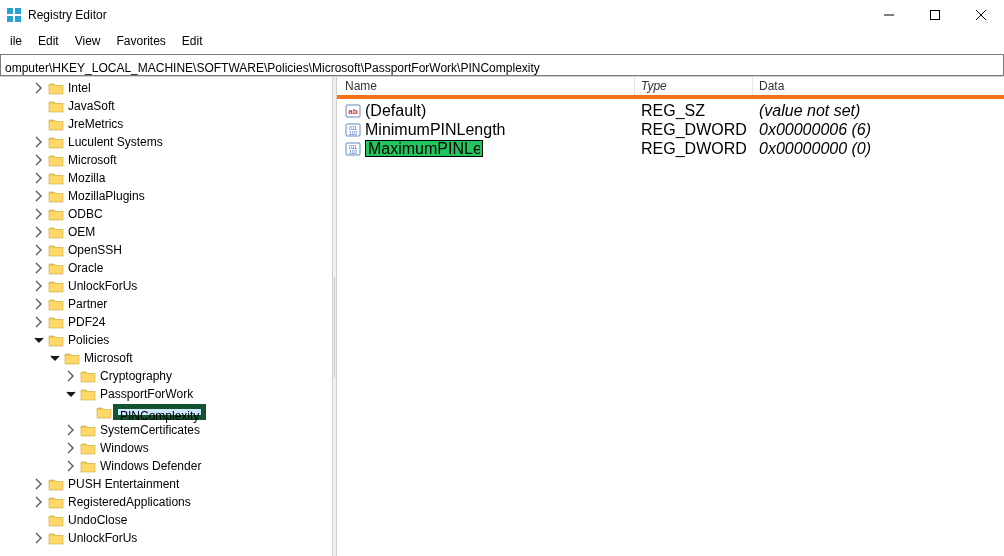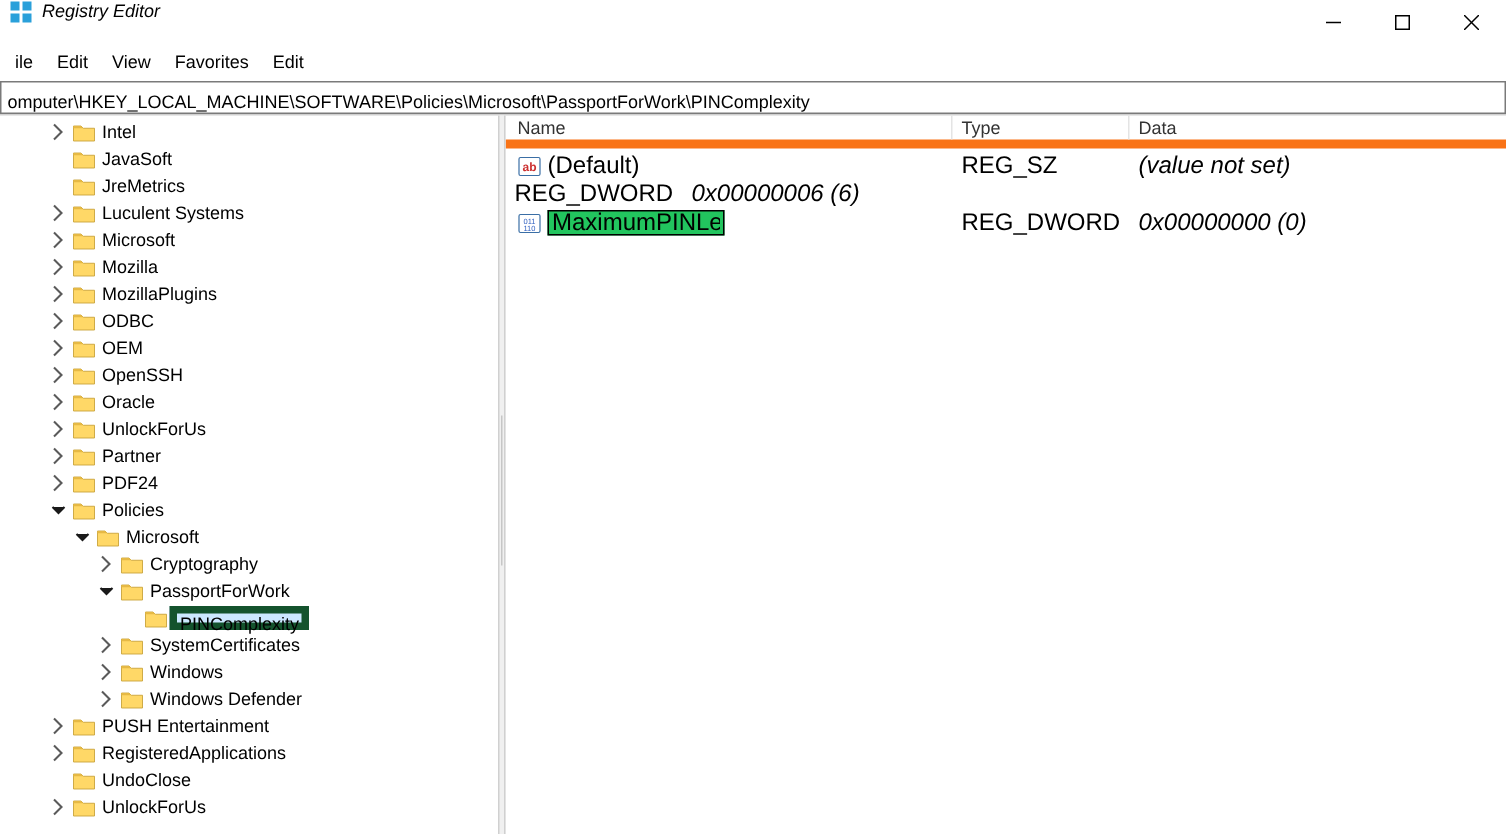--- a/index.html
+++ b/index.html
@@ -9,23 +9,22 @@
     font-size: 12px;
     color: #000;
     background: #fff;
     overflow: hidden;
     width: 1004px;
     height: 556px;
   }
   .titlebar {
     height: 30px;
     display: flex;
-    align-items: flex-start;
+    align-items: center;
     padding: 0 0 0 6px;
-    font-style: italic;
   }
   .titlebar .app-icon {
     width: 16px; height: 16px;
     margin-right: 6px;
     display: inline-flex;
   }
   .titlebar .title { font-size: 12px; }
   .titlebar .spacer { flex: 1; }
   .win-controls { display: flex; }
   .win-btn {
@@ -78,28 +77,28 @@
     top: 200px; height: 100px;
     background: #c6c6c6;
   }
   .list-pane {
     flex: 1;
     display: flex;
     flex-direction: column;
   }
   .list-header {
     display: flex;
-    border-bottom: 6px solid #f97316;
+    border-bottom: 4px solid #f97316;
     height: 22px;
     align-items: center;
     font-size: 12px;
     color: #333;
   }
   .col-name { width: 298px; padding-left: 8px; border-right: 1px solid #e4e4e4; height:100%; display:flex; align-items:center;}
-  .col-type { width: 118px; padding-left: 6px; border-right: 1px solid #e4e4e4; height:100%; display:flex; align-items:center;}
+  .col-type { width: 118px; padding-left: 6px; border-right: 1px solid #e4e4e4; height:100%; display:flex; align-items:center;font-style:italic;}
   .col-data { flex: 1; padding-left: 6px; height:100%; display:flex; align-items:center;}
   .list-rows { padding-top: 2px; }
   .row {
     display: flex;
     height: 19px;
     align-items: center;
     font-size: 16px;
   }
   .row .c-name { width: 298px; padding-left: 8px; display:flex; align-items:center; gap:4px;}
   .row .c-type { width: 118px; padding-left: 6px; }
@@ -553,20 +552,28 @@
               <svg width="16" height="16">
                 <use href="#reg-string"></use>
               </svg>
             </span>
             <span>(Default)</span>
           </div>
           <div class="c-type">REG_SZ</div>
           <div class="c-data">(value not set)</div>
         </div>
         <div class="row">
+          <div class="c-name">
+            <span class="val-icon">
+              <svg width="16" height="16">
+                <use href="#reg-binary"></use>
+              </svg>
+            </span>
+            <span>MinimumPINLength</span>
+          </div>
           <div class="c-type">REG_DWORD</div>
           <div class="c-data">0x00000006 (6)</div>
         </div>
         <div class="row">
           <div class="c-name">
             <span class="val-icon">
               <svg width="16" height="16">
                 <use href="#reg-binary"></use>
               </svg>
             </span>

